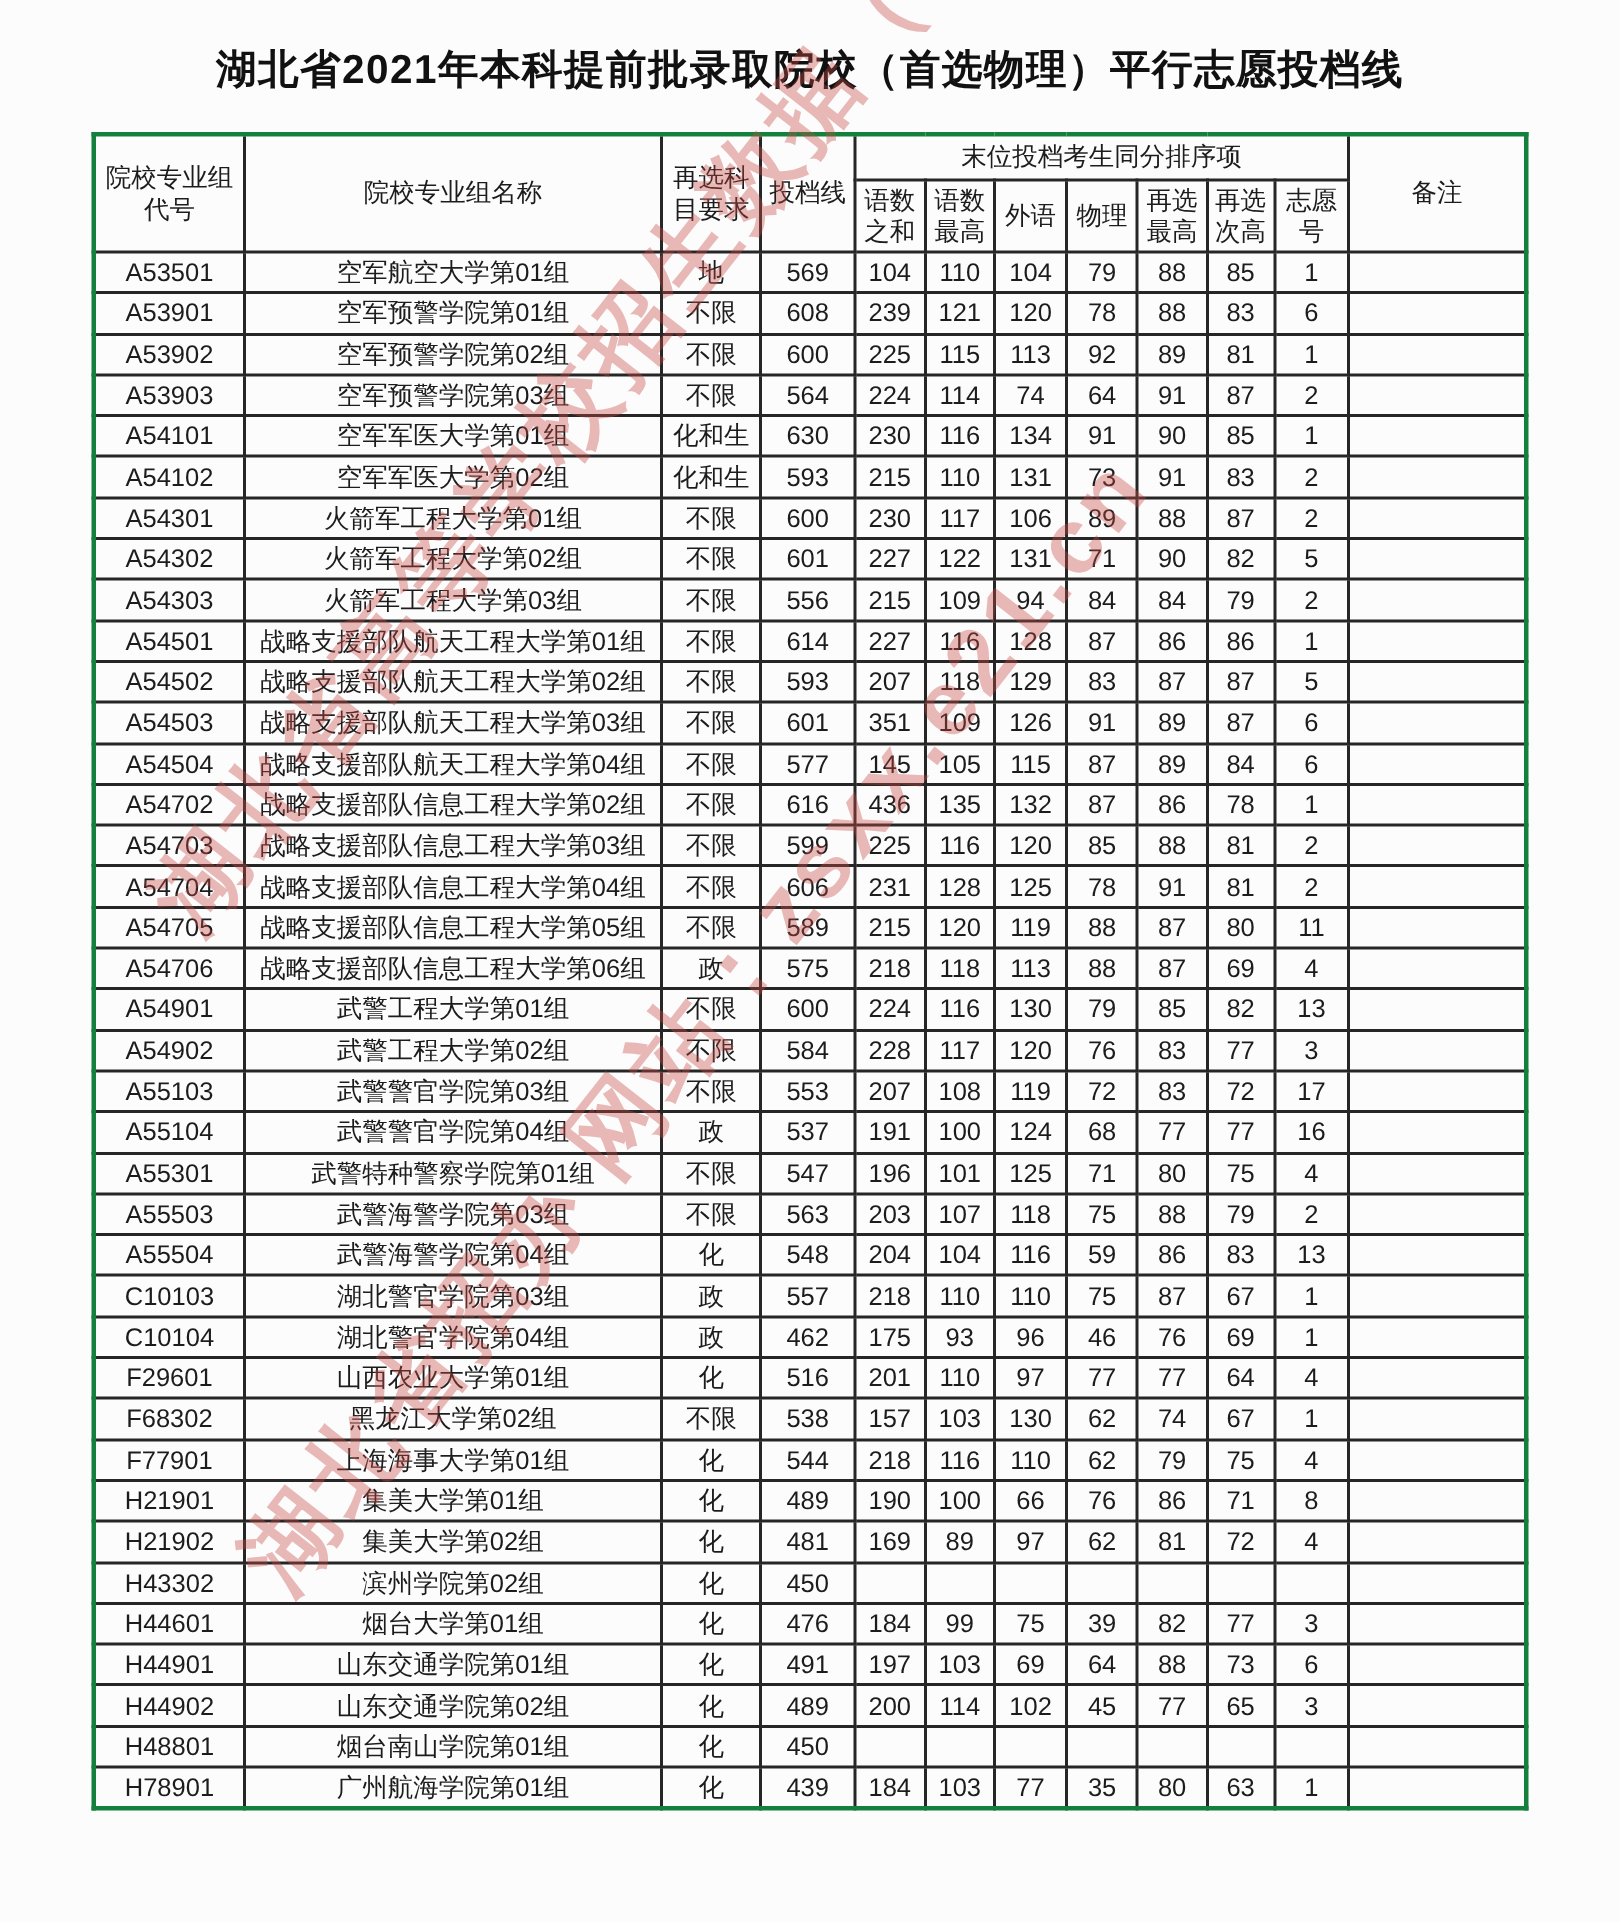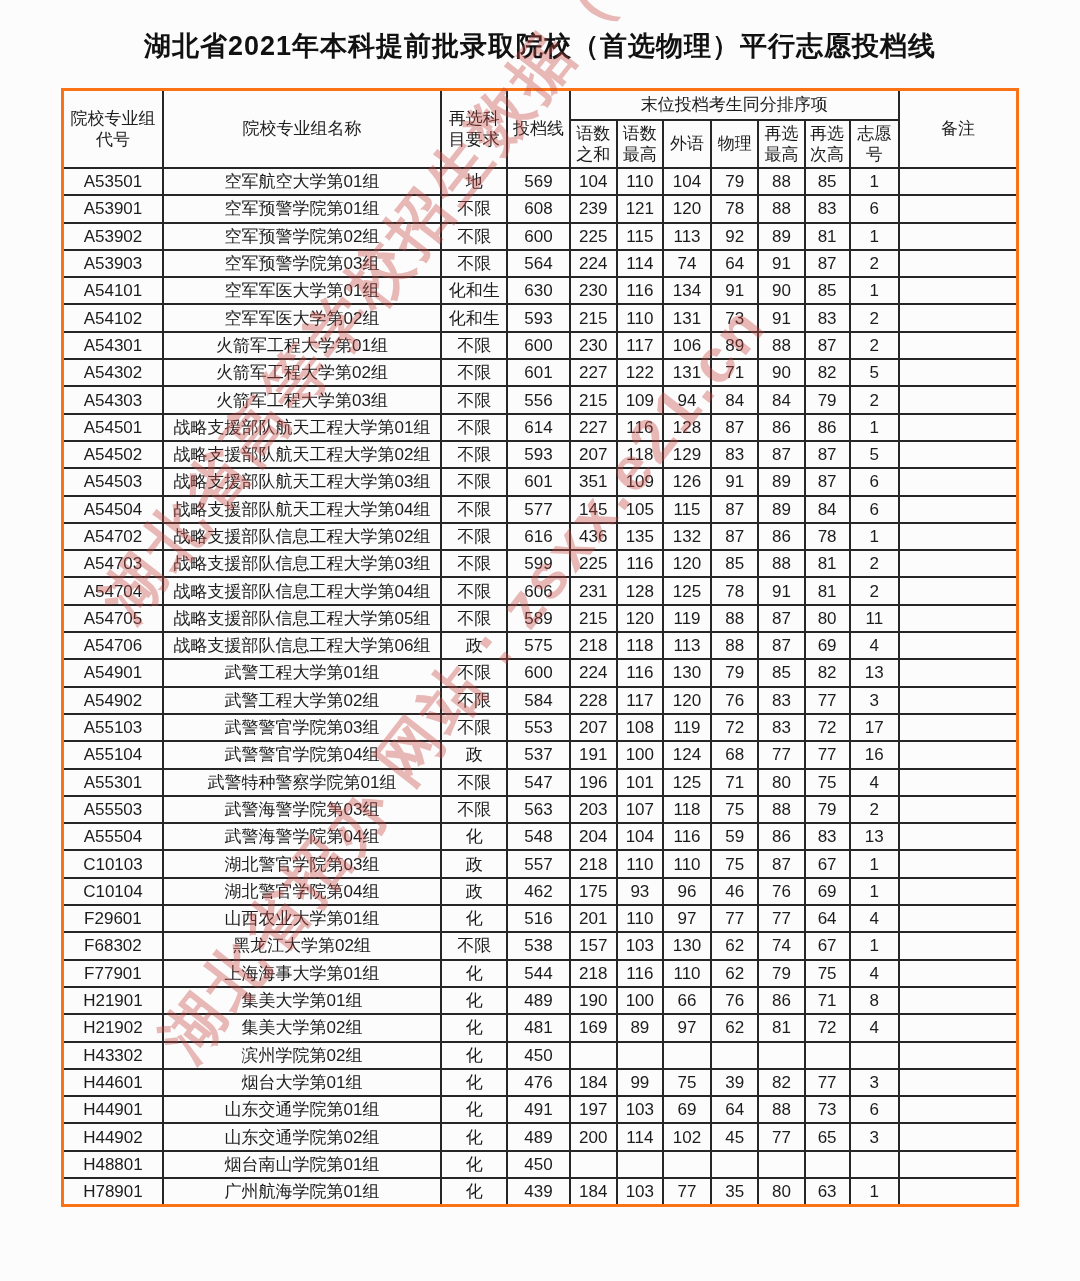--- a/index.html
+++ b/index.html
@@ -35,21 +35,21 @@
     vertical-align:middle;
     padding:0 2px;
     overflow:hidden;
     white-space:nowrap;
     font-weight:normal;
   }
   table.score-table th{
     white-space:pre-line;
     line-height:1.25;
   }
-  table.score-table{border:3px solid #f97316;}
+  table.score-table{border:3px solid #15803d;}
   thead tr.group-row th{height:28px;}
   thead tr.sub-row th{height:46px;}
   tbody td{height:25.3px;line-height:25px;}
   td.cell-name{text-align:left;padding-left:6px;}
   .watermark{
     position:absolute;
     pointer-events:none;
     color:rgba(196,74,66,0.38);
     font-weight:bold;
     white-space:nowrap;

